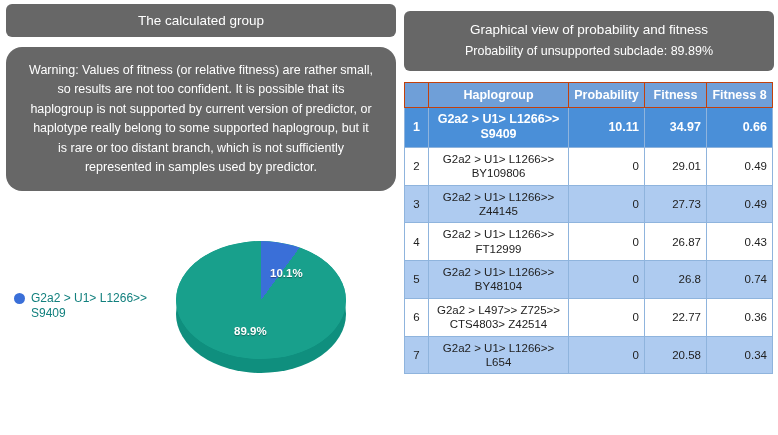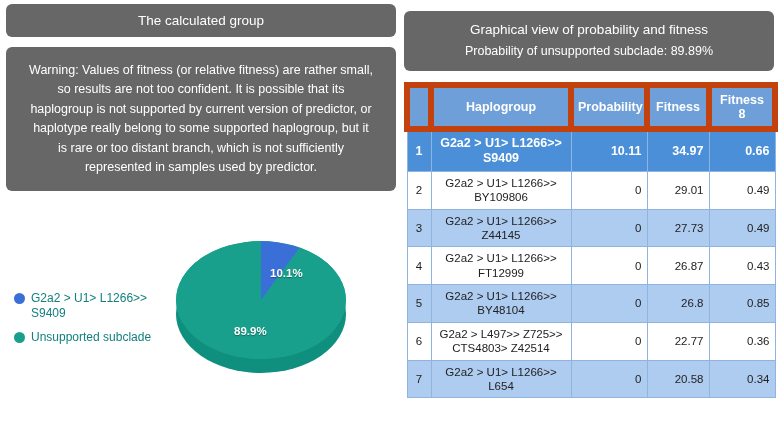--- a/index.html
+++ b/index.html
@@ -35,21 +35,21 @@
     border-radius: 6px;
     text-align: center;
     font-size: 13.5px;
     padding: 9px 6px;
     box-sizing: border-box;
   }
   .warning-box {
     margin-top: 10px;
     background: #676767;
     color: #ffffff;
-    border-radius: 6px;
+    border-radius: 16px;
     padding: 14px 22px;
     box-sizing: border-box;
     text-align: center;
     line-height: 1.55;
     font-size: 12.5px;
   }
 
   
   .chart-area {
     position: relative;
@@ -147,21 +147,21 @@
     border-collapse: collapse;
     width: 368px;
     table-layout: fixed;
   }
   table.hap th {
     background: #6f9fd8;
     color: #ffffff;
     font-size: 12.5px;
     font-weight: bold;
     padding: 5px 4px;
-    border: 6px solid #c2410c;
+    border: 1px solid #c2410c;
     text-align: center;
   }
   table.hap td {
     border: 1px solid #8fb4dd;
     font-size: 11.5px;
     padding: 4px 5px;
     background: #ffffff;
     vertical-align: middle;
   }
   table.hap tr.alt td {
@@ -193,24 +193,20 @@
 
     <div class="warning-box">Warning: Values of fitness (or relative fitness) are rather small, so results are not too confident. It is possible that its haplogroup is not supported by current version of predictor, or haplotype really belong to some supported haplogroup, but it is rare or too distant branch, which is not sufficiently represented in samples used by predictor.</div>
 
     <div class="chart-area">
 
       <div class="legend">
         <div class="legend-item">
           <span class="legend-dot" style="background:#3a6fd8;"></span>
           <span class="legend-label">G2a2 &gt; U1&gt; L1266&gt;&gt; S9409</span>
         </div>
-        <div class="legend-item">
-          <span class="legend-dot" style="background:#18a08c;"></span>
-          <span class="legend-label">Unsupported subclade</span>
-        </div>
       </div>
 
       <div class="pie-wrap">
         <div class="pie-side"></div>
         <div class="pie-top">
           <div class="pie-slice" style="background: conic-gradient(rgb(58, 111, 216) 0deg, rgb(58, 111, 216) 36.36deg, rgb(24, 160, 140) 36.36deg, rgb(24, 160, 140) 360deg);"></div>
         </div>
         <div class="pie-label blue">10.1%</div>
         <div class="pie-label teal">89.9%</div>
       </div>
@@ -269,21 +265,21 @@
           <td class="hg">G2a2 &gt; U1&gt; L1266&gt;&gt; FT12999</td>
           <td class="num">0</td>
           <td class="num">26.87</td>
           <td class="num">0.43</td>
         </tr>
         <tr class="alt">
           <td class="idx">5</td>
           <td class="hg">G2a2 &gt; U1&gt; L1266&gt;&gt; BY48104</td>
           <td class="num">0</td>
           <td class="num">26.8</td>
-          <td class="num">0.85</td>
+          <td class="num">0.74</td>
         </tr>
         <tr>
           <td class="idx">6</td>
           <td class="hg">G2a2 &gt; L497&gt;&gt; Z725&gt;&gt; CTS4803&gt; Z42514</td>
           <td class="num">0</td>
           <td class="num">22.77</td>
           <td class="num">0.36</td>
         </tr>
         <tr class="alt">
           <td class="idx">7</td>

